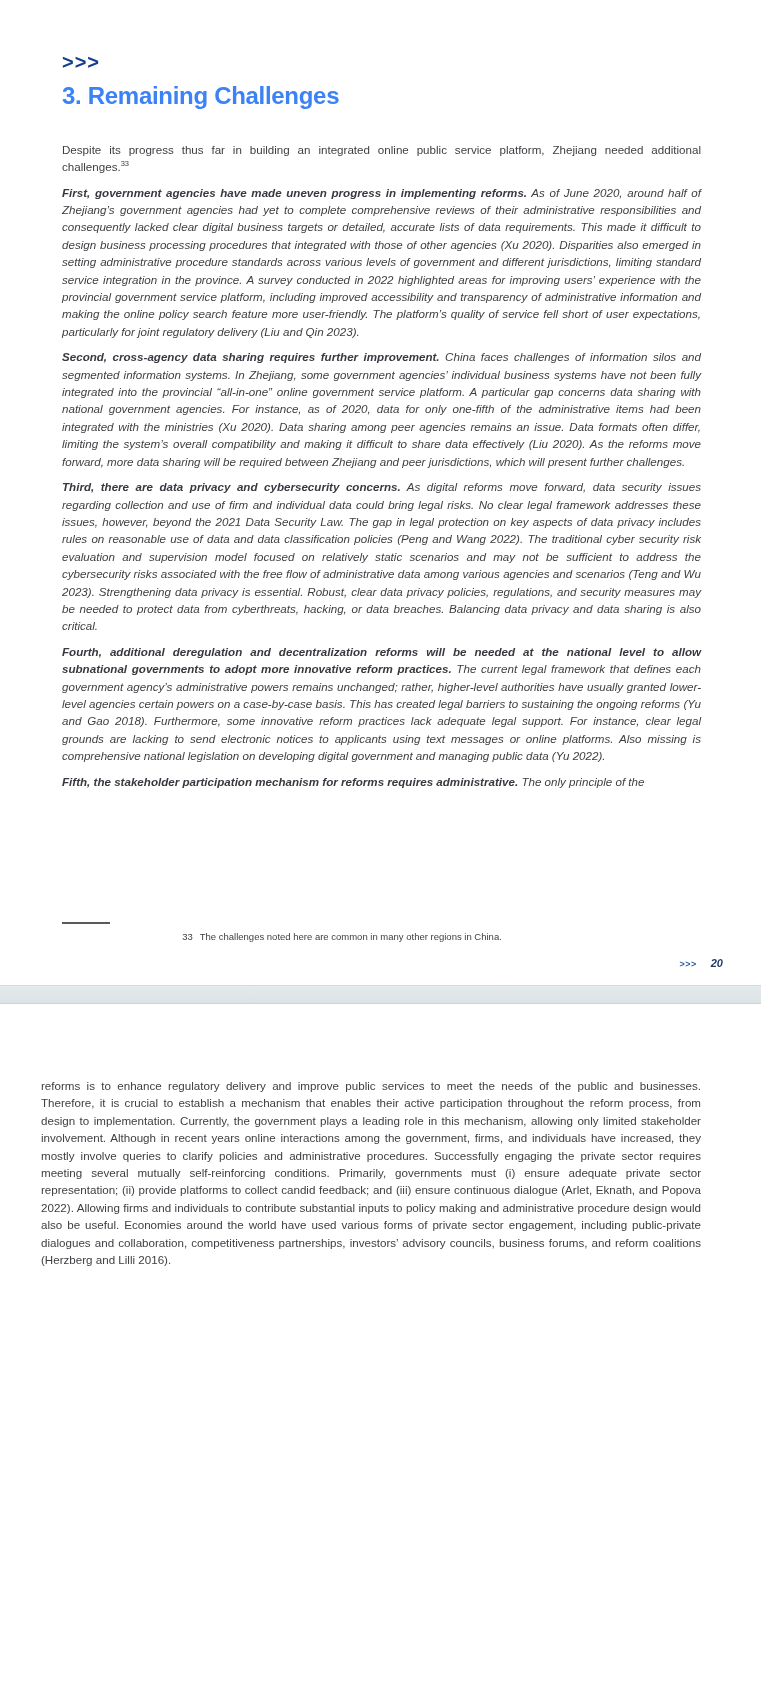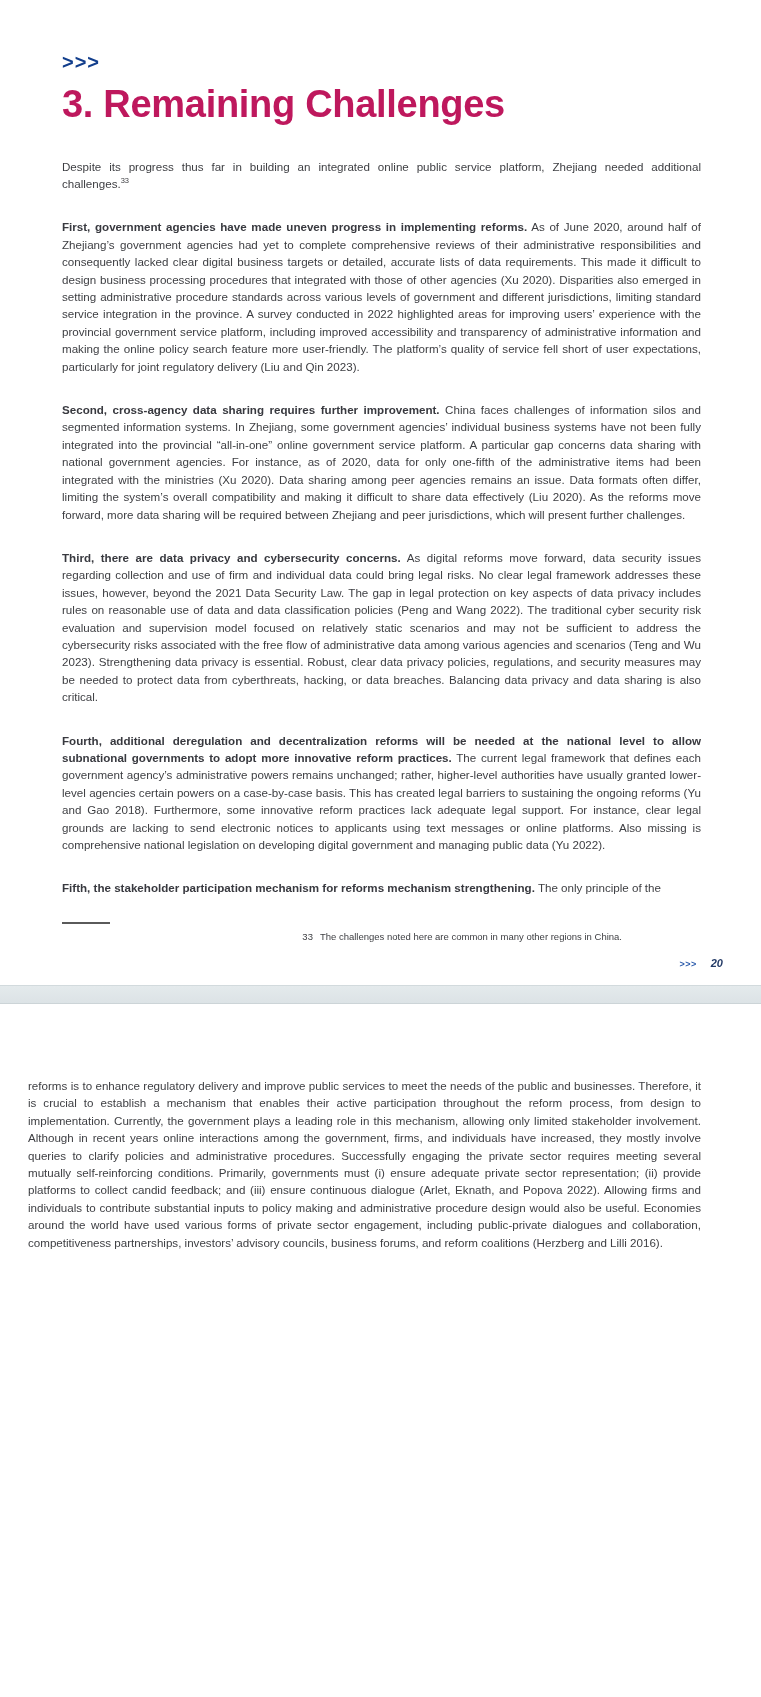--- a/index.html
+++ b/index.html
@@ -14,47 +14,47 @@
     color: #3d3e42;
     position: relative;
     overflow: hidden;
   }
   .page {
     background: #ffffff;
     position: relative;
     box-sizing: border-box;
   }
   .page-1 { height: 985px; overflow: hidden; }
-  .page-2 { height: 693px; padding: 73px 60px 0 28px; }
+  .page-2 { height: 693px; padding: 73px 60px 0 41px; }
   .content { padding: 52px 60px 0 62px; }
 
   .brand-chevrons {
     font-size: 20px;
     font-weight: 800;
     letter-spacing: 1px;
     color: #123e8c;
     line-height: 1;
   }
   h1.heading {
     margin: 10px 0 12px 0;
-    font-size: 38px;
+    font-size: 24px;
     font-weight: 700;
     letter-spacing: -0.3px;
-    color: #be185d;
+    color: #3b82f6;
     line-height: 1.2;
   }
   .body-text {
     font-size: 11.6px;
     line-height: 17.4px;
     text-align: justify;
     margin: 0;
     color: #3d3e42;
   }
   .intro { margin-top: 30px; }
-  .para { margin-top: 26px; }
+  .para { margin-top: 8px; font-style: italic; }
   .para strong { font-weight: 700; color: #38393f; }
   sup.fn-ref {
     font-size: 7.5px;
     vertical-align: super;
     line-height: 0;
   }
 
   .footnote-block {
     position: absolute;
     left: 62px;
@@ -64,21 +64,21 @@
   .footnote-rule {
     width: 48px;
     height: 2px;
     background: #5a5a5a;
     margin-bottom: 7px;
   }
   .footnote {
     font-size: 9.5px;
     line-height: 12px;
     color: #3d3e42;
-    text-align: right;
+    text-align: center;
   }
   .footnote .fn-marker { margin-right: 7px; }
 
   .page-footer {
     position: absolute;
     right: 38px;
     bottom: 16px;
     display: flex;
     align-items: baseline;
     gap: 14px;
@@ -115,21 +115,21 @@
     <p class="body-text intro"><span>Despite its progress thus far in building an integrated online public service platform, Zhejiang needed additional challenges.</span><sup class="fn-ref">33</sup></p>
 
     <p class="body-text para"><strong>First, government agencies have made uneven progress in implementing reforms.</strong> <span>As of June 2020, around half of Zhejiang’s government agencies had yet to complete comprehensive reviews of their administrative responsibilities and consequently lacked clear digital business targets or detailed, accurate lists of data requirements. This made it difficult to design business processing procedures that integrated with those of other agencies (Xu 2020). Disparities also emerged in setting administrative procedure standards across various levels of government and different jurisdictions, limiting standard service integration in the province. A survey conducted in 2022 highlighted areas for improving users’ experience with the provincial government service platform, including improved accessibility and transparency of administrative information and making the online policy search feature more user-friendly. The platform’s quality of service fell short of user expectations, particularly for joint regulatory delivery (Liu and Qin 2023).</span></p>
 
     <p class="body-text para"><strong>Second, cross-agency data sharing requires further improvement.</strong> <span>China faces challenges of information silos and segmented information systems. In Zhejiang, some government agencies’ individual business systems have not been fully integrated into the provincial “all-in-one” online government service platform. A particular gap concerns data sharing with national government agencies. For instance, as of 2020, data for only one-fifth of the administrative items had been integrated with the ministries (Xu 2020). Data sharing among peer agencies remains an issue. Data formats often differ, limiting the system’s overall compatibility and making it difficult to share data effectively (Liu 2020). As the reforms move forward, more data sharing will be required between Zhejiang and peer jurisdictions, which will present further challenges.</span></p>
 
     <p class="body-text para"><strong>Third, there are data privacy and cybersecurity concerns.</strong> <span>As digital reforms move forward, data security issues regarding collection and use of firm and individual data could bring legal risks. No clear legal framework addresses these issues, however, beyond the 2021 Data Security Law. The gap in legal protection on key aspects of data privacy includes rules on reasonable use of data and data classification policies (Peng and Wang 2022). The traditional cyber security risk evaluation and supervision model focused on relatively static scenarios and may not be sufficient to address the cybersecurity risks associated with the free flow of administrative data among various agencies and scenarios (Teng and Wu 2023). Strengthening data privacy is essential. Robust, clear data privacy policies, regulations, and security measures may be needed to protect data from cyberthreats, hacking, or data breaches. Balancing data privacy and data sharing is also critical.</span></p>
 
     <p class="body-text para"><strong>Fourth, additional deregulation and decentralization reforms will be needed at the national level to allow subnational governments to adopt more innovative reform practices.</strong> <span>The current legal framework that defines each government agency’s administrative powers remains unchanged; rather, higher-level authorities have usually granted lower-level agencies certain powers on a case-by-case basis. This has created legal barriers to sustaining the ongoing reforms (Yu and Gao 2018). Furthermore, some innovative reform practices lack adequate legal support. For instance, clear legal grounds are lacking to send electronic notices to applicants using text messages or online platforms. Also missing is comprehensive national legislation on developing digital government and managing public data (Yu 2022).</span></p>
 
-    <p class="body-text para"><strong>Fifth, the stakeholder participation mechanism for reforms mechanism strengthening.</strong> <span>The only principle of the</span></p>
+    <p class="body-text para"><strong>Fifth, the stakeholder participation mechanism for reforms requires administrative.</strong> <span>The only principle of the</span></p>
   </div>
 
   <div class="footnote-block">
     <div class="footnote-rule"></div>
     <div class="footnote"><span class="fn-marker">33</span><span>The challenges noted here are common in many other regions in China.</span></div>
   </div>
 
   <div class="page-footer">
     <span class="f-chev">&gt;&gt;&gt;</span>
     <span class="f-num">20</span>

